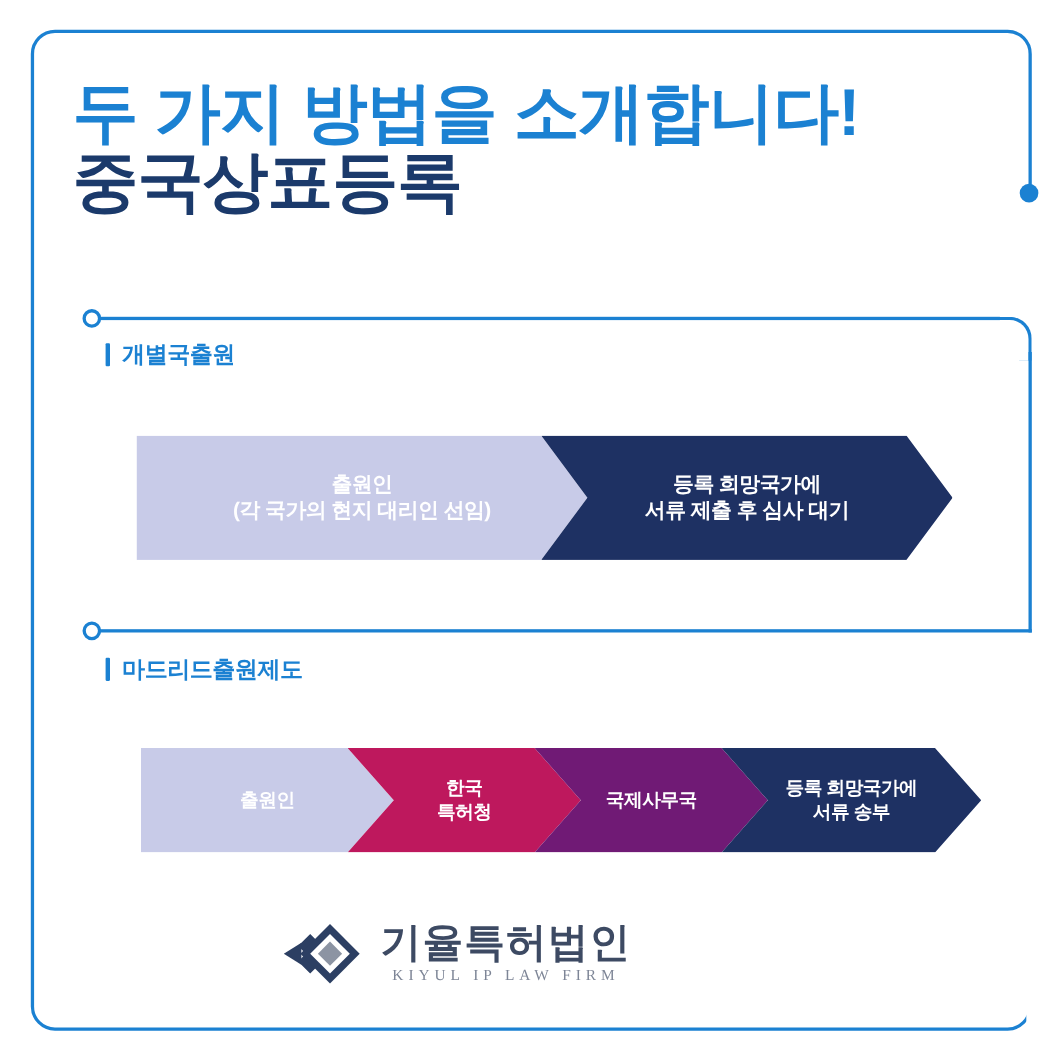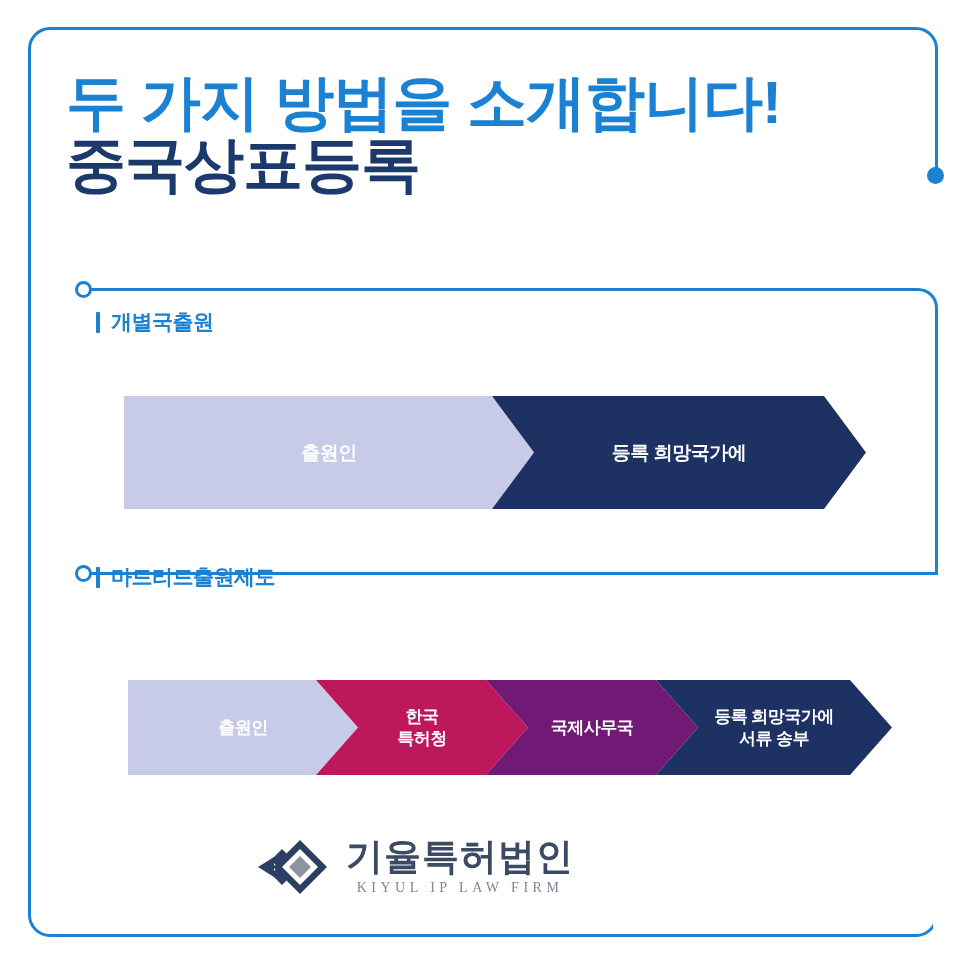--- a/index.html
+++ b/index.html
@@ -115,21 +115,21 @@
 
   
   .section-head {
     position: absolute;
     display: flex;
     align-items: center;
     gap: 11px;
     text-align: right;
   }
   .head-1 { left: 96px; top: 308px; }
-  .head-2 { left: 96px; top: 563px; }
+  .head-2 { left: 96px; top: 594px; }
   .head-bar {
     width: 4px;
     height: 21px;
     background: #1b81d2;
     border-radius: 1px;
   }
   .head-text {
     font-size: 21px;
     font-weight: bold;
     color: #1b81d2;
@@ -241,23 +241,25 @@
   <div class="ring ring-1"></div>
 
   <div class="section-head head-1">
     <div class="head-bar"></div>
     <div class="head-text">개별국출원</div>
   </div>
 
   <div class="flow flow-1">
     <div class="chev first seg-a" style="background:#c8cbe8">
       <span class="ln">출원인</span>
+      <span class="ln">(각 국가의 현지 대리인 선임)</span>
     </div>
     <div class="chev mid seg-b" style="background:#1e3163">
       <span class="ln">등록 희망국가에</span>
+      <span class="ln">서류 제출 후 심사 대기</span>
     </div>
   </div>
 
   <div class="section-rule rule-2"></div>
   <div class="ring ring-2"></div>
 
   <div class="section-head head-2">
     <div class="head-bar"></div>
     <div class="head-text">마드리드출원제도</div>
   </div>

